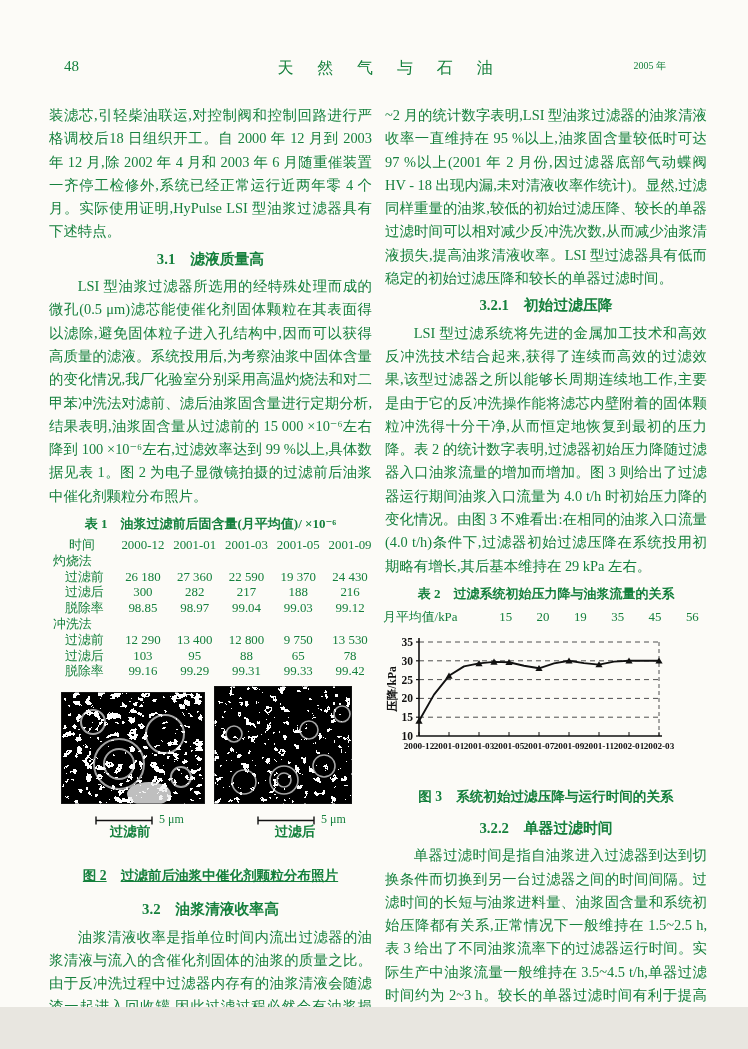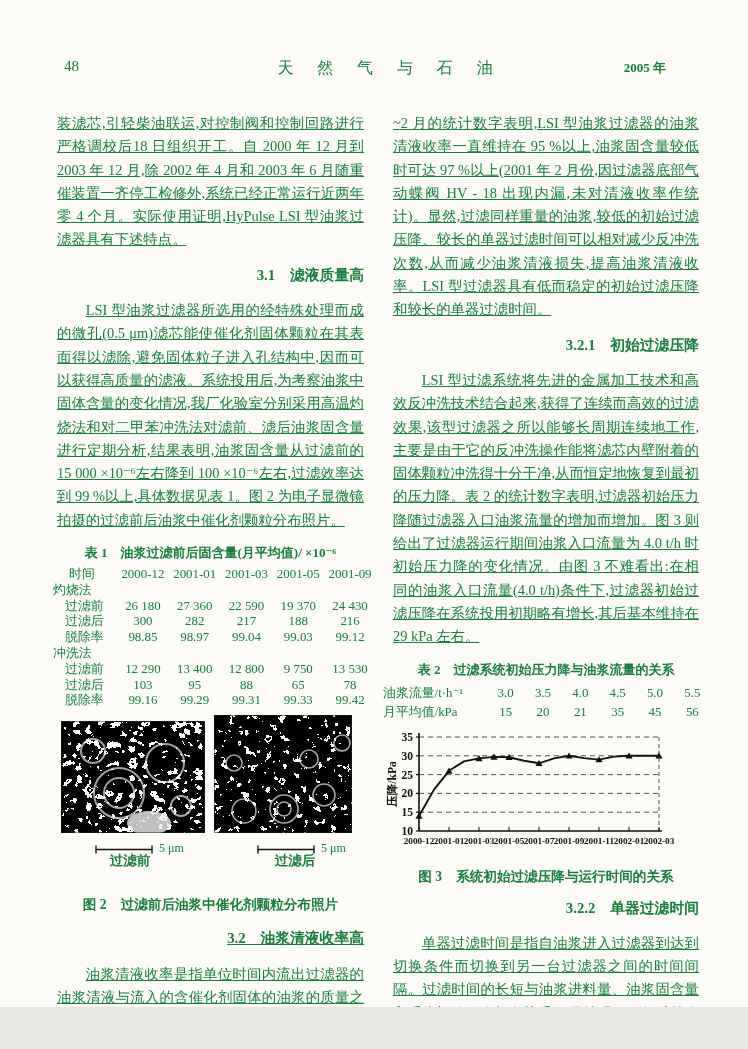--- a/index.html
+++ b/index.html
@@ -5,56 +5,56 @@
   html,body{margin:0;padding:0;background:#e8e6e0;}
   .page{
     position:relative;width:748px;height:1007px;background:#fcfbf7;
     font-family:"Liberation Serif","DejaVu Serif",serif;color:#15803d;
     overflow:hidden;
   }
   
   .header{position:absolute;top:58px;left:0;width:748px;height:24px;font-size:15px;}
   .pnum{position:absolute;left:64px;top:0;}
   .jtitle{position:absolute;left:16px;width:748px;text-align:center;letter-spacing:0.62em;font-size:16px;}
-  .year{position:absolute;right:82px;top:1px;font-size:13px;font-weight:bold;}
+  .year{position:absolute;right:82px;top:1px;font-size:10px;}
   
   .col{position:absolute;top:100px;width:331px;font-size:14.4px;line-height:23.3px;text-align:justify;}
   .col-left{left:45px;}
   .col-right{left:381px;width:330px;}
-  .body-p{margin:12px;text-decoration:underline;}
+  .body-p{margin:4px;}
   .indent{text-indent:2em;}
-  .sec-h{font-weight:bold;font-size:14.8px;line-height:23.3px;margin:2px 12px 1px;text-align:right;}
+  .sec-h{font-weight:bold;font-size:14.8px;line-height:23.3px;margin:2px 12px 1px;text-align:center;}
   
   .tbl-title{text-align:center;font-weight:bold;font-size:13px;line-height:18px;margin:7px 0 5px;}
   .t1-row{display:grid;grid-template-columns:72px repeat(5,1fr);font-size:12.9px;line-height:15.8px;}
   .t1-row .lbl{text-align:left;padding-left:20px;}
   .t1-row .glbl{text-align:left;padding-left:8px;}
   .t1-row .hlbl{text-align:left;padding-left:24px;}
   .t1-row .val{text-align:center;}
   .t2-row{display:grid;grid-template-columns:106px repeat(6,1fr);font-size:12.9px;line-height:19px;}
   .t2-row .lbl{text-align:left;padding-left:2px;}
   .t2-row .val{text-align:center;}
   
-  .fig2{margin-top:4px;}
+  .fig2{margin-top:4px;text-decoration:underline;}
   .fig2-photos{position:relative;height:158px;}
   .photo1{position:absolute;left:16px;top:8px;}
   .photo2{position:absolute;left:169px;top:2px;}
   .sbar{position:absolute;top:124px;white-space:nowrap;}
   .sbar1{left:50px;}
   .sbar2{left:212px;}
   .sbtext{font-size:12px;margin-left:6px;vertical-align:2px;}
   .plabel{position:absolute;top:136px;width:80px;text-align:center;font-size:13.5px;font-weight:bold;}
   .plabel1{left:45px;}
   .plabel2{left:210px;}
   .fig-caption{text-align:center;font-weight:bold;font-size:13.6px;line-height:20px;margin-top:24px;}
   .cap-gap{display:inline-block;width:14px;}
   
   .fig3{margin-top:5px;}
   .fig3 svg{display:block;}
-  .fig3 .fig-caption{margin-top:8px;}
+  .fig3 .fig-caption{margin-top:23px;}
 </style>
 </head>
 <body>
 
 <div class="page">
 
   <div class="header">
     <span class="pnum">48</span>
     <span class="jtitle">天 然 气 与 石 油</span>
     <span class="year">2005 年</span>
@@ -220,48 +220,39 @@
 
         <div class="plabel plabel1">过滤前</div>
         <div class="plabel plabel2">过滤后</div>
       </div>
 
       <div class="fig-caption">
         <span>图 2</span><span class="cap-gap"></span><span>过滤前后油浆中催化剂颗粒分布照片</span>
       </div>
     </div>
 
-    <div class="sec-h" style="margin-top:12px;text-decoration:underline;">3.2　油浆清液收率高</div>
+    <div class="sec-h" style="margin-top:12px;">3.2　油浆清液收率高</div>
     <p class="body-p indent">油浆清液收率是指单位时间内流出过滤器的油浆清液与流入的含催化剂固体的油浆的质量之比。由于反冲洗过程中过滤器内存有的油浆清液会随滤渣一起进入回收罐,因此过滤过程必然会有油浆损失,实际生产则希望将此损失降到最低。2001 年 1</p>
   </div>
 
   <div class="col col-right">
 
     <p class="body-p">~2 月的统计数字表明,LSI 型油浆过滤器的油浆清液收率一直维持在 95 %以上,油浆固含量较低时可达 97 %以上(2001 年 2 月份,因过滤器底部气动蝶阀 HV - 18 出现内漏,未对清液收率作统计)。显然,过滤同样重量的油浆,较低的初始过滤压降、较长的单器过滤时间可以相对减少反冲洗次数,从而减少油浆清液损失,提高油浆清液收率。LSI 型过滤器具有低而稳定的初始过滤压降和较长的单器过滤时间。</p>
 
     <div class="sec-h">3.2.1　初始过滤压降</div>
     <p class="body-p indent">LSI 型过滤系统将先进的金属加工技术和高效反冲洗技术结合起来,获得了连续而高效的过滤效果,该型过滤器之所以能够长周期连续地工作,主要是由于它的反冲洗操作能将滤芯内壁附着的固体颗粒冲洗得十分干净,从而恒定地恢复到最初的压力降。表 2 的统计数字表明,过滤器初始压力降随过滤器入口油浆流量的增加而增加。图 3 则给出了过滤器运行期间油浆入口流量为 4.0 t/h 时初始压力降的变化情况。由图 3 不难看出:在相同的油浆入口流量(4.0 t/h)条件下,过滤器初始过滤压降在系统投用初期略有增长,其后基本维持在 29 kPa 左右。</p>
 
     <div class="table2">
       <div class="tbl-title">表 2　过滤系统初始压力降与油浆流量的关系</div>
       <div id="table2-rows">
           <div class="t2-row">
-            <div class="lbl">油浆流量/t·h⁻¹</div>
-            <div class="val">3.0</div>
-            <div class="val">3.5</div>
-            <div class="val">4.0</div>
-            <div class="val">4.5</div>
-            <div class="val">5.0</div>
-            <div class="val">5.5</div>
-          </div>
-          <div class="t2-row">
             <div class="lbl">月平均值/kPa</div>
             <div class="val">15</div>
             <div class="val">20</div>
-            <div class="val">21</div>
+            <div class="val">19</div>
             <div class="val">35</div>
             <div class="val">45</div>
             <div class="val">56</div>
           </div>
         </div>
     </div>
 
     <div class="fig3">
       <svg id="fig3-svg" width="330" height="132">
           <line x1="38" y1="85.2" x2="278" y2="85.2" stroke="#3a3a3a" stroke-width="0.9" stroke-dasharray="5,4"></line>

